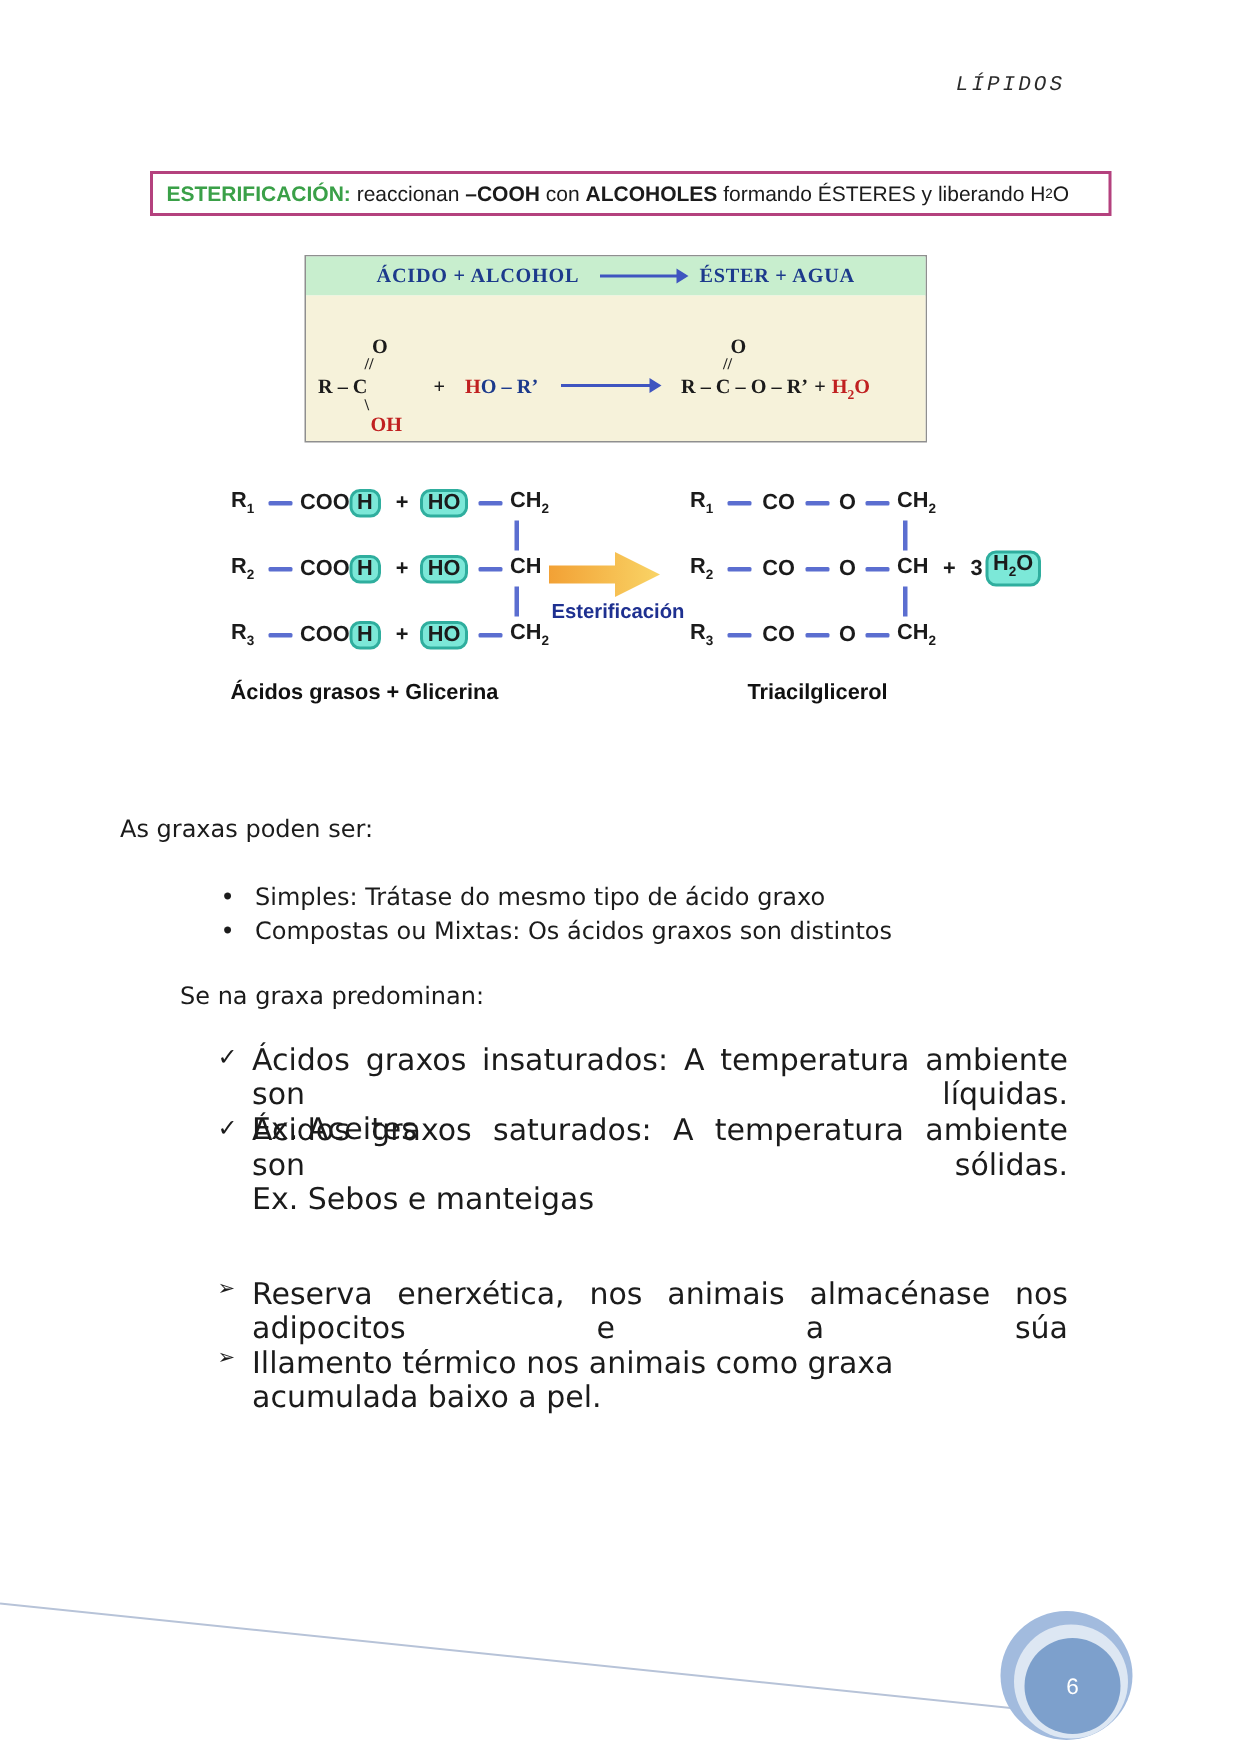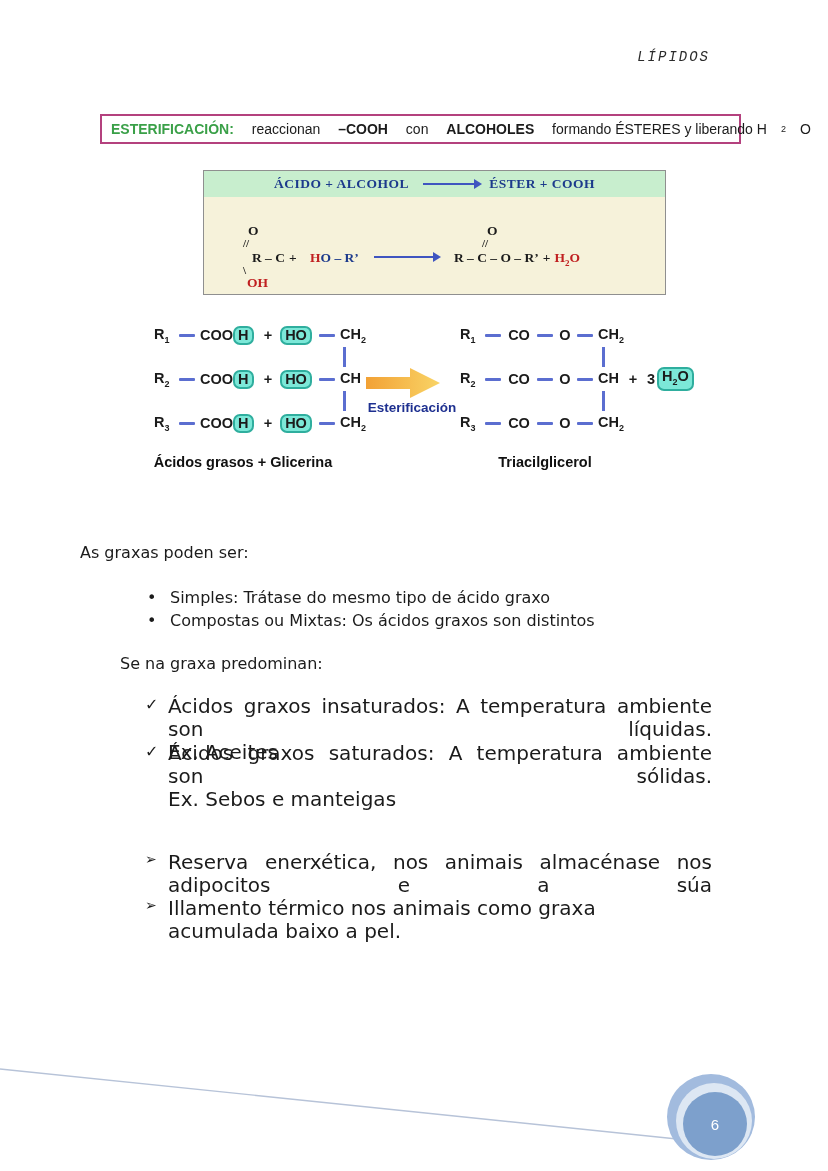--- a/index.html
+++ b/index.html
@@ -6,27 +6,27 @@
   #page{position:relative;width:828px;height:1171px;background:#ffffff;overflow:hidden;
         font-family:"DejaVu Sans",sans-serif;color:#1b1b1b;}
 
   
   .doc-header{position:absolute;top:49px;right:118px;font-family:"Liberation Mono",monospace;
               font-style:italic;font-size:14px;letter-spacing:2px;color:#2b2b2b;}
 
   
   .title-box{position:absolute;left:100px;top:114px;width:641px;height:30px;box-sizing:border-box;
              border:2px solid #b4417e;background:#fff;display:flex;align-items:center;
-             padding-left:9px;font-family:"Liberation Sans",sans-serif;font-size:14px;white-space:nowrap;gap:14px;}
+             padding-left:9px;font-family:"Liberation Sans",sans-serif;font-size:14px;white-space:nowrap;}
   .title-box .kw{color:#3aa048;font-weight:bold;}
   .title-box b{font-weight:bold;}
   .title-box sub{font-size:9px;}
 
   
-  .scheme{position:absolute;left:203px;top:170px;width:463px;height:125px;box-sizing:border-box;
+  .scheme{position:absolute;left:203px;top:170px;width:415px;height:125px;box-sizing:border-box;
           border:1px solid #8f8f8f;font-family:"Liberation Serif",serif;font-weight:bold;}
   .scheme-header{height:26px;background:#c8eece;display:flex;align-items:center;justify-content:center;
                  gap:14px;color:#1c3a8c;font-size:13.5px;letter-spacing:.5px;}
   .scheme-body{position:relative;height:97px;background:#f6f2da;font-size:13.5px;}
   .scheme-body .abs{position:absolute;white-space:nowrap;}
   .red{color:#c02020;}
   .navy{color:#1c3a8c;}
   .scheme-body sub{font-size:9px;}
 
   
@@ -88,28 +88,28 @@
       <b>ALCOHOLES</b>
       <span style="white-space:pre;"> formando ÉSTERES y liberando H</span>
       <sub>2</sub>
       <span>O</span>
   </div>
 
   <div class="scheme">
     <div class="scheme-header">
       <span>ÁCIDO + ALCOHOL</span>
       <span class="arrow-line" style="width:52px;"></span>
-      <span>ÉSTER + COOH</span>
+      <span>ÉSTER + AGUA</span>
     </div>
     <div class="scheme-body">
 
       <div class="abs" style="left:8px;top:26px;width:80px;height:70px;">
         <span class="abs" style="left:36px;top:0;">O</span>
         <span class="abs" style="left:31px;top:14px;font-size:11px;">//</span>
-        <span class="abs" style="left:0;top:27px;margin-left:40px;">R – C</span>
+        <span class="abs" style="left:0;top:27px;">R – C</span>
         <span class="abs" style="left:31px;top:41px;font-size:11px;">\</span>
         <span class="abs red" style="left:35px;top:52px;">OH</span>
       </div>
       <span class="abs" style="left:85px;top:53px;">+</span>
 
       <span class="abs" style="left:106px;top:53px;text-align:center;"><span class="red">H</span><span class="navy">O – R’</span></span>
       <span class="abs arrow-line" style="left:170px;top:59px;width:60px;"></span>
 
       <div class="abs" style="left:250px;top:26px;width:160px;height:46px;">
         <span class="abs" style="left:33px;top:0;">O</span>

